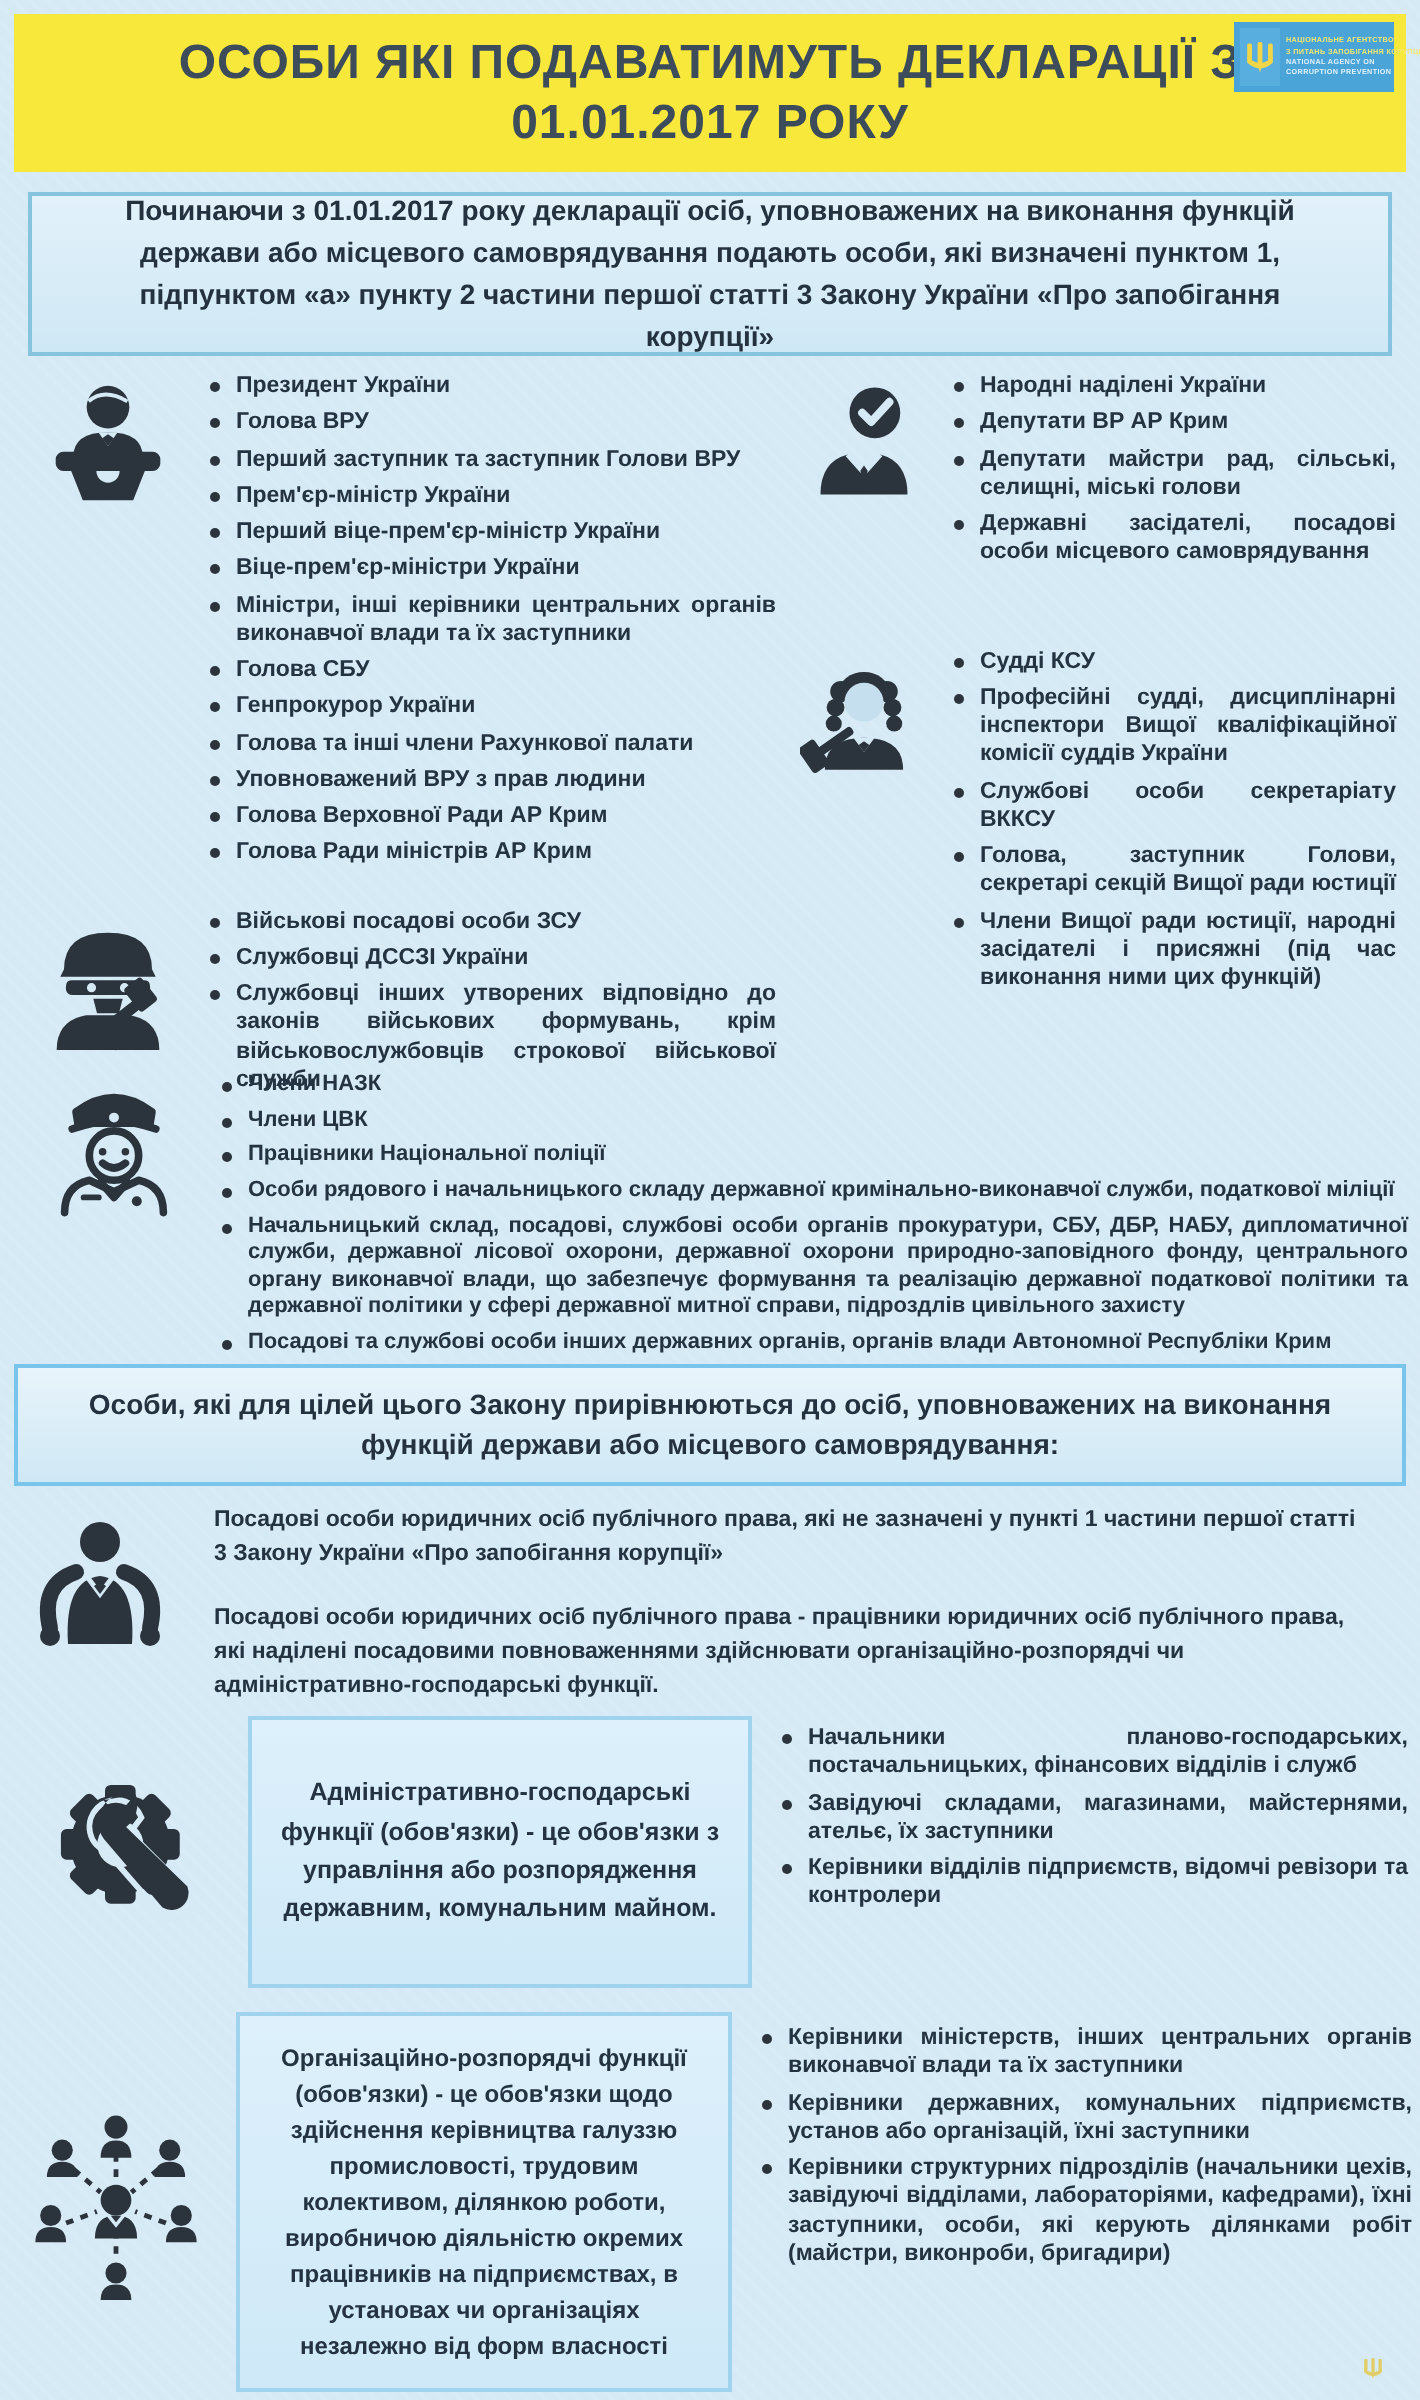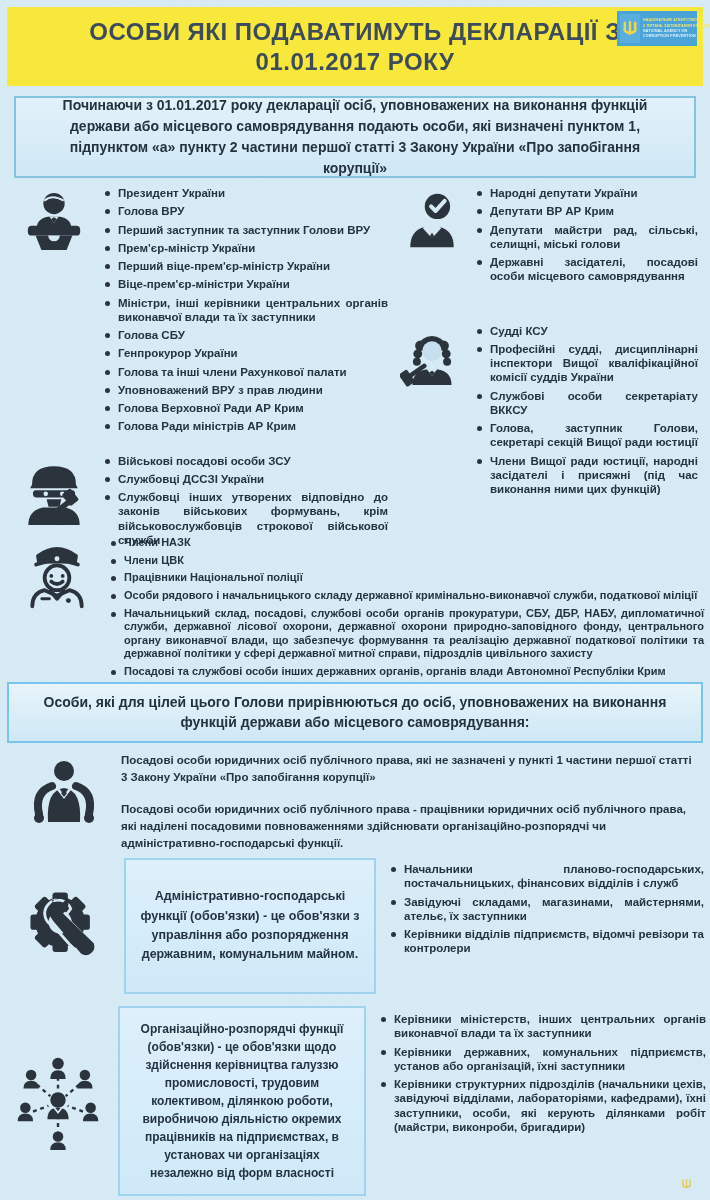--- a/index.html
+++ b/index.html
@@ -49,21 +49,21 @@
   .mt-judges{margin-top:36px;}
   .police{position:absolute;left:16px;top:536px;width:688px;}
   .police .g-icon{flex:0 0 82px;padding-top:0;}
   .police .blist li{font-size:11px;}
   
   .banner{position:absolute;left:7px;top:682px;width:696px;min-height:58px;
     border:2px solid #79c4ea;background:linear-gradient(180deg,#e8f4fb,#cfe8f5);
     display:flex;align-items:center;justify-content:center;padding:8px 34px;}
   .banner p{font-size:14px;font-weight:bold;text-align:center;line-height:1.45;color:#24323f;}
   
-  .equated{position:absolute;left:25px;top:752px;width:668px;display:flex;gap:18px;}
+  .equated{position:absolute;left:11px;top:752px;width:668px;display:flex;gap:18px;}
   .equated .g-icon{flex:0 0 78px;padding-top:6px;}
   .equated .etext{flex:1;}
   .equated p{font-size:11.5px;font-weight:bold;line-height:1.5;margin-bottom:14px;color:#243342;}
   .equated p:last-child{margin-bottom:0;}
   
   .defrow{position:absolute;display:flex;align-items:center;gap:12px;}
   .defrow-admin{left:16px;top:858px;width:688px;}
   .defrow-org{left:10px;top:1006px;width:696px;}
   .defrow .g-icon{flex:0 0 96px;align-items:center;padding-top:0;}
   .defbox{border:2px solid var(--boxborder);background:linear-gradient(180deg,#ddf0fb,#cfe9f8);
@@ -175,21 +175,21 @@
         <svg width="58" height="60" viewBox="0 0 64 64" fill="#2b333d">
           <path d="M8 62 Q8 44 23 40 L32 50 L41 40 Q56 44 56 62 Z"></path>
           <path d="M23 40 L32 50 L41 40" stroke="#d6eaf5" stroke-width="3" fill="none"></path>
           <path d="M30 49 l2 -3 2 3 -1.5 10 h-1 Z"></path>
           <circle cx="38" cy="17" r="14"></circle>
           <path d="M31 17 l5 5 10 -11" stroke="#d6eaf5" stroke-width="4.5" fill="none" stroke-linecap="round" stroke-linejoin="round"></path>
         </svg>
       </div>
       <ul class="blist">
 
-      <li>Народні депутати України</li>
+      <li>Народні наділені України</li>
           <li>Депутати ВР АР Крим</li>
           <li>Депутати майстри рад, сільські, селищні, міські голови</li>
           <li>Державні засідателі, посадові особи місцевого самоврядування</li>
         </ul>
     </div>
 
     <div class="group mt-judges">
       <div class="g-icon">
         <svg width="64" height="64" viewBox="0 0 72 72" fill="#2b333d">
           <circle cx="23" cy="20" r="6"></circle>
@@ -243,21 +243,21 @@
     <li>Члени НАЗК</li>
         <li>Члени ЦВК</li>
         <li>Працівники Національної поліції</li>
         <li>Особи рядового і начальницького складу державної кримінально-виконавчої служби, податкової міліції</li>
         <li>Начальницький склад, посадові, службові особи органів прокуратури, СБУ, ДБР, НАБУ, дипломатичної служби, державної лісової охорони, державної охорони природно-заповідного фонду, центрального органу виконавчої влади, що забезпечує формування та реалізацію державної податкової політики та державної політики у сфері державної митної справи, підроздлів цивільного захисту</li>
         <li>Посадові та службові особи інших державних органів, органів влади Автономної Республіки Крим</li>
       </ul>
   </div>
 
   <div class="banner">
-    <p>Особи, які для цілей цього Голови прирівнюються до осіб, уповноважених на виконання функцій держави або місцевого самоврядування:</p>
+    <p>Особи, які для цілей цього Закону прирівнюються до осіб, уповноважених на виконання функцій держави або місцевого самоврядування:</p>
   </div>
 
   <div class="equated">
     <div class="g-icon">
       <svg width="72" height="72" viewBox="0 0 72 72" fill="#2b333d">
         <circle cx="36" cy="13" r="10"></circle>
         <path d="M24 28 Q6 34 11 56" stroke="#2b333d" stroke-width="8" fill="none" stroke-linecap="round"></path>
         <path d="M48 28 Q66 34 61 56" stroke="#2b333d" stroke-width="8" fill="none" stroke-linecap="round"></path>
         <path d="M20 64 Q18 32 36 30 Q54 32 52 64 Z"></path>
         <path d="M30 31 L36 39 L42 31" stroke="#d6eaf5" stroke-width="2.5" fill="none"></path>

